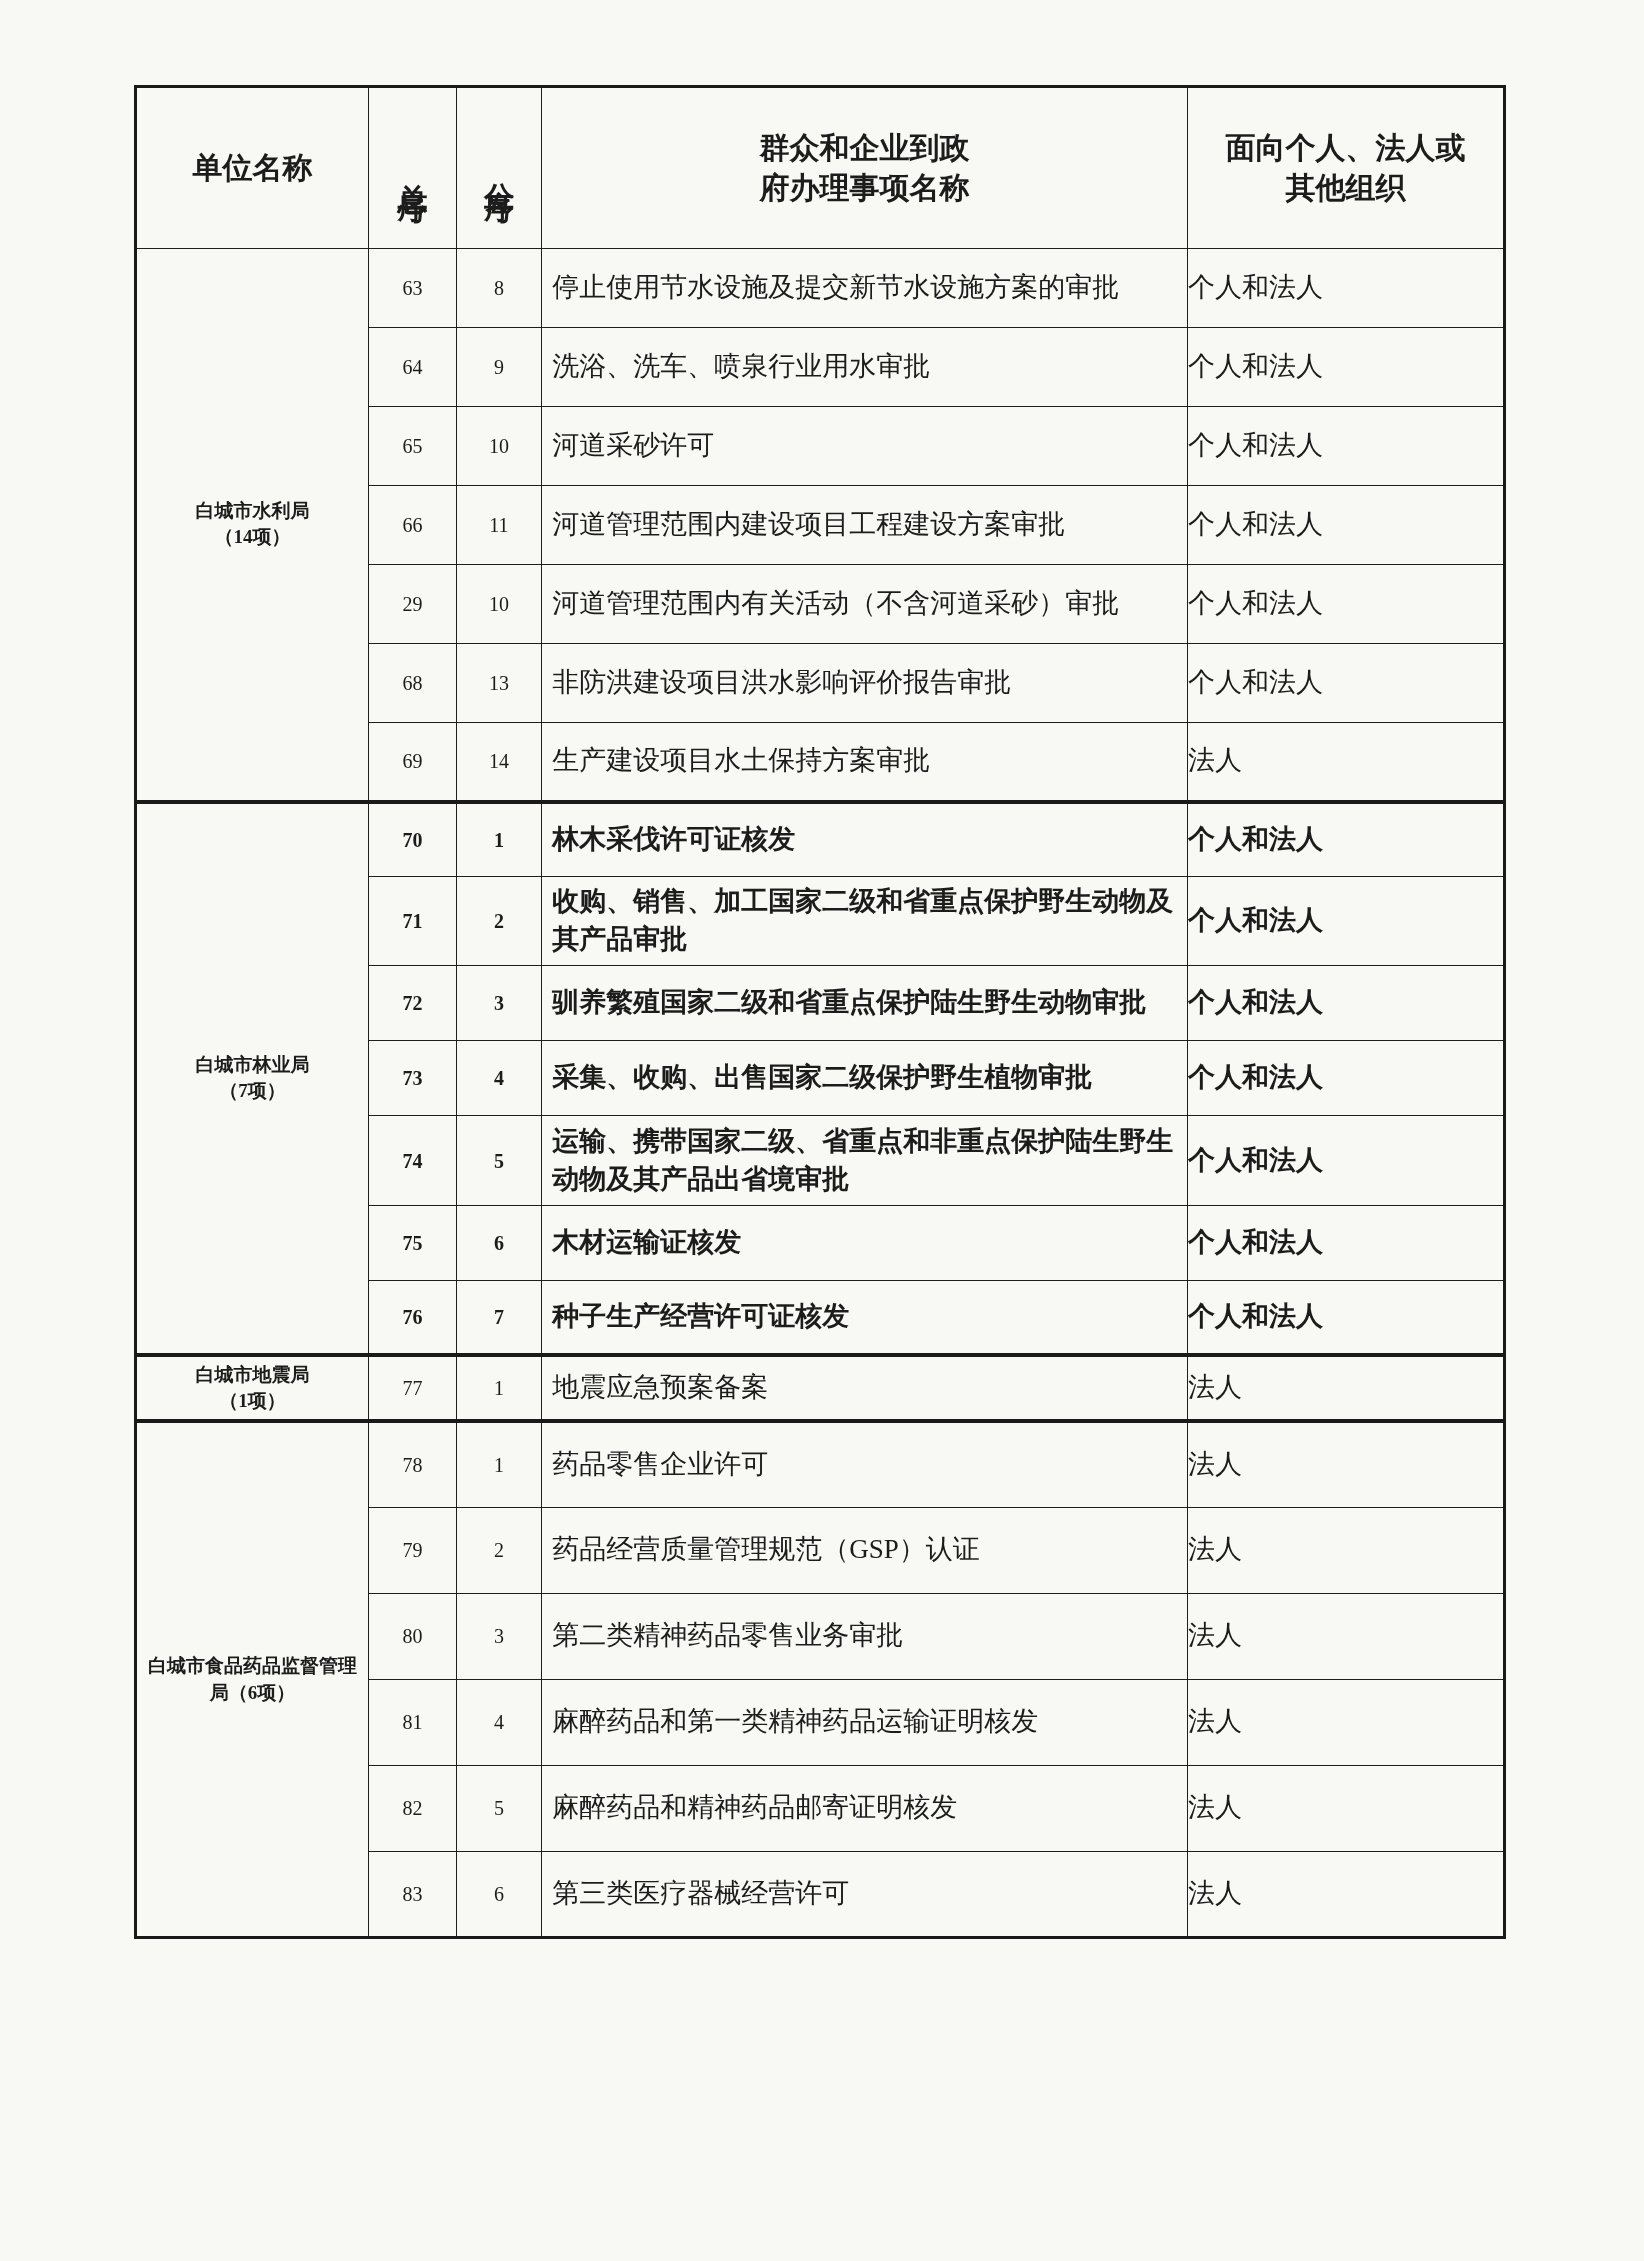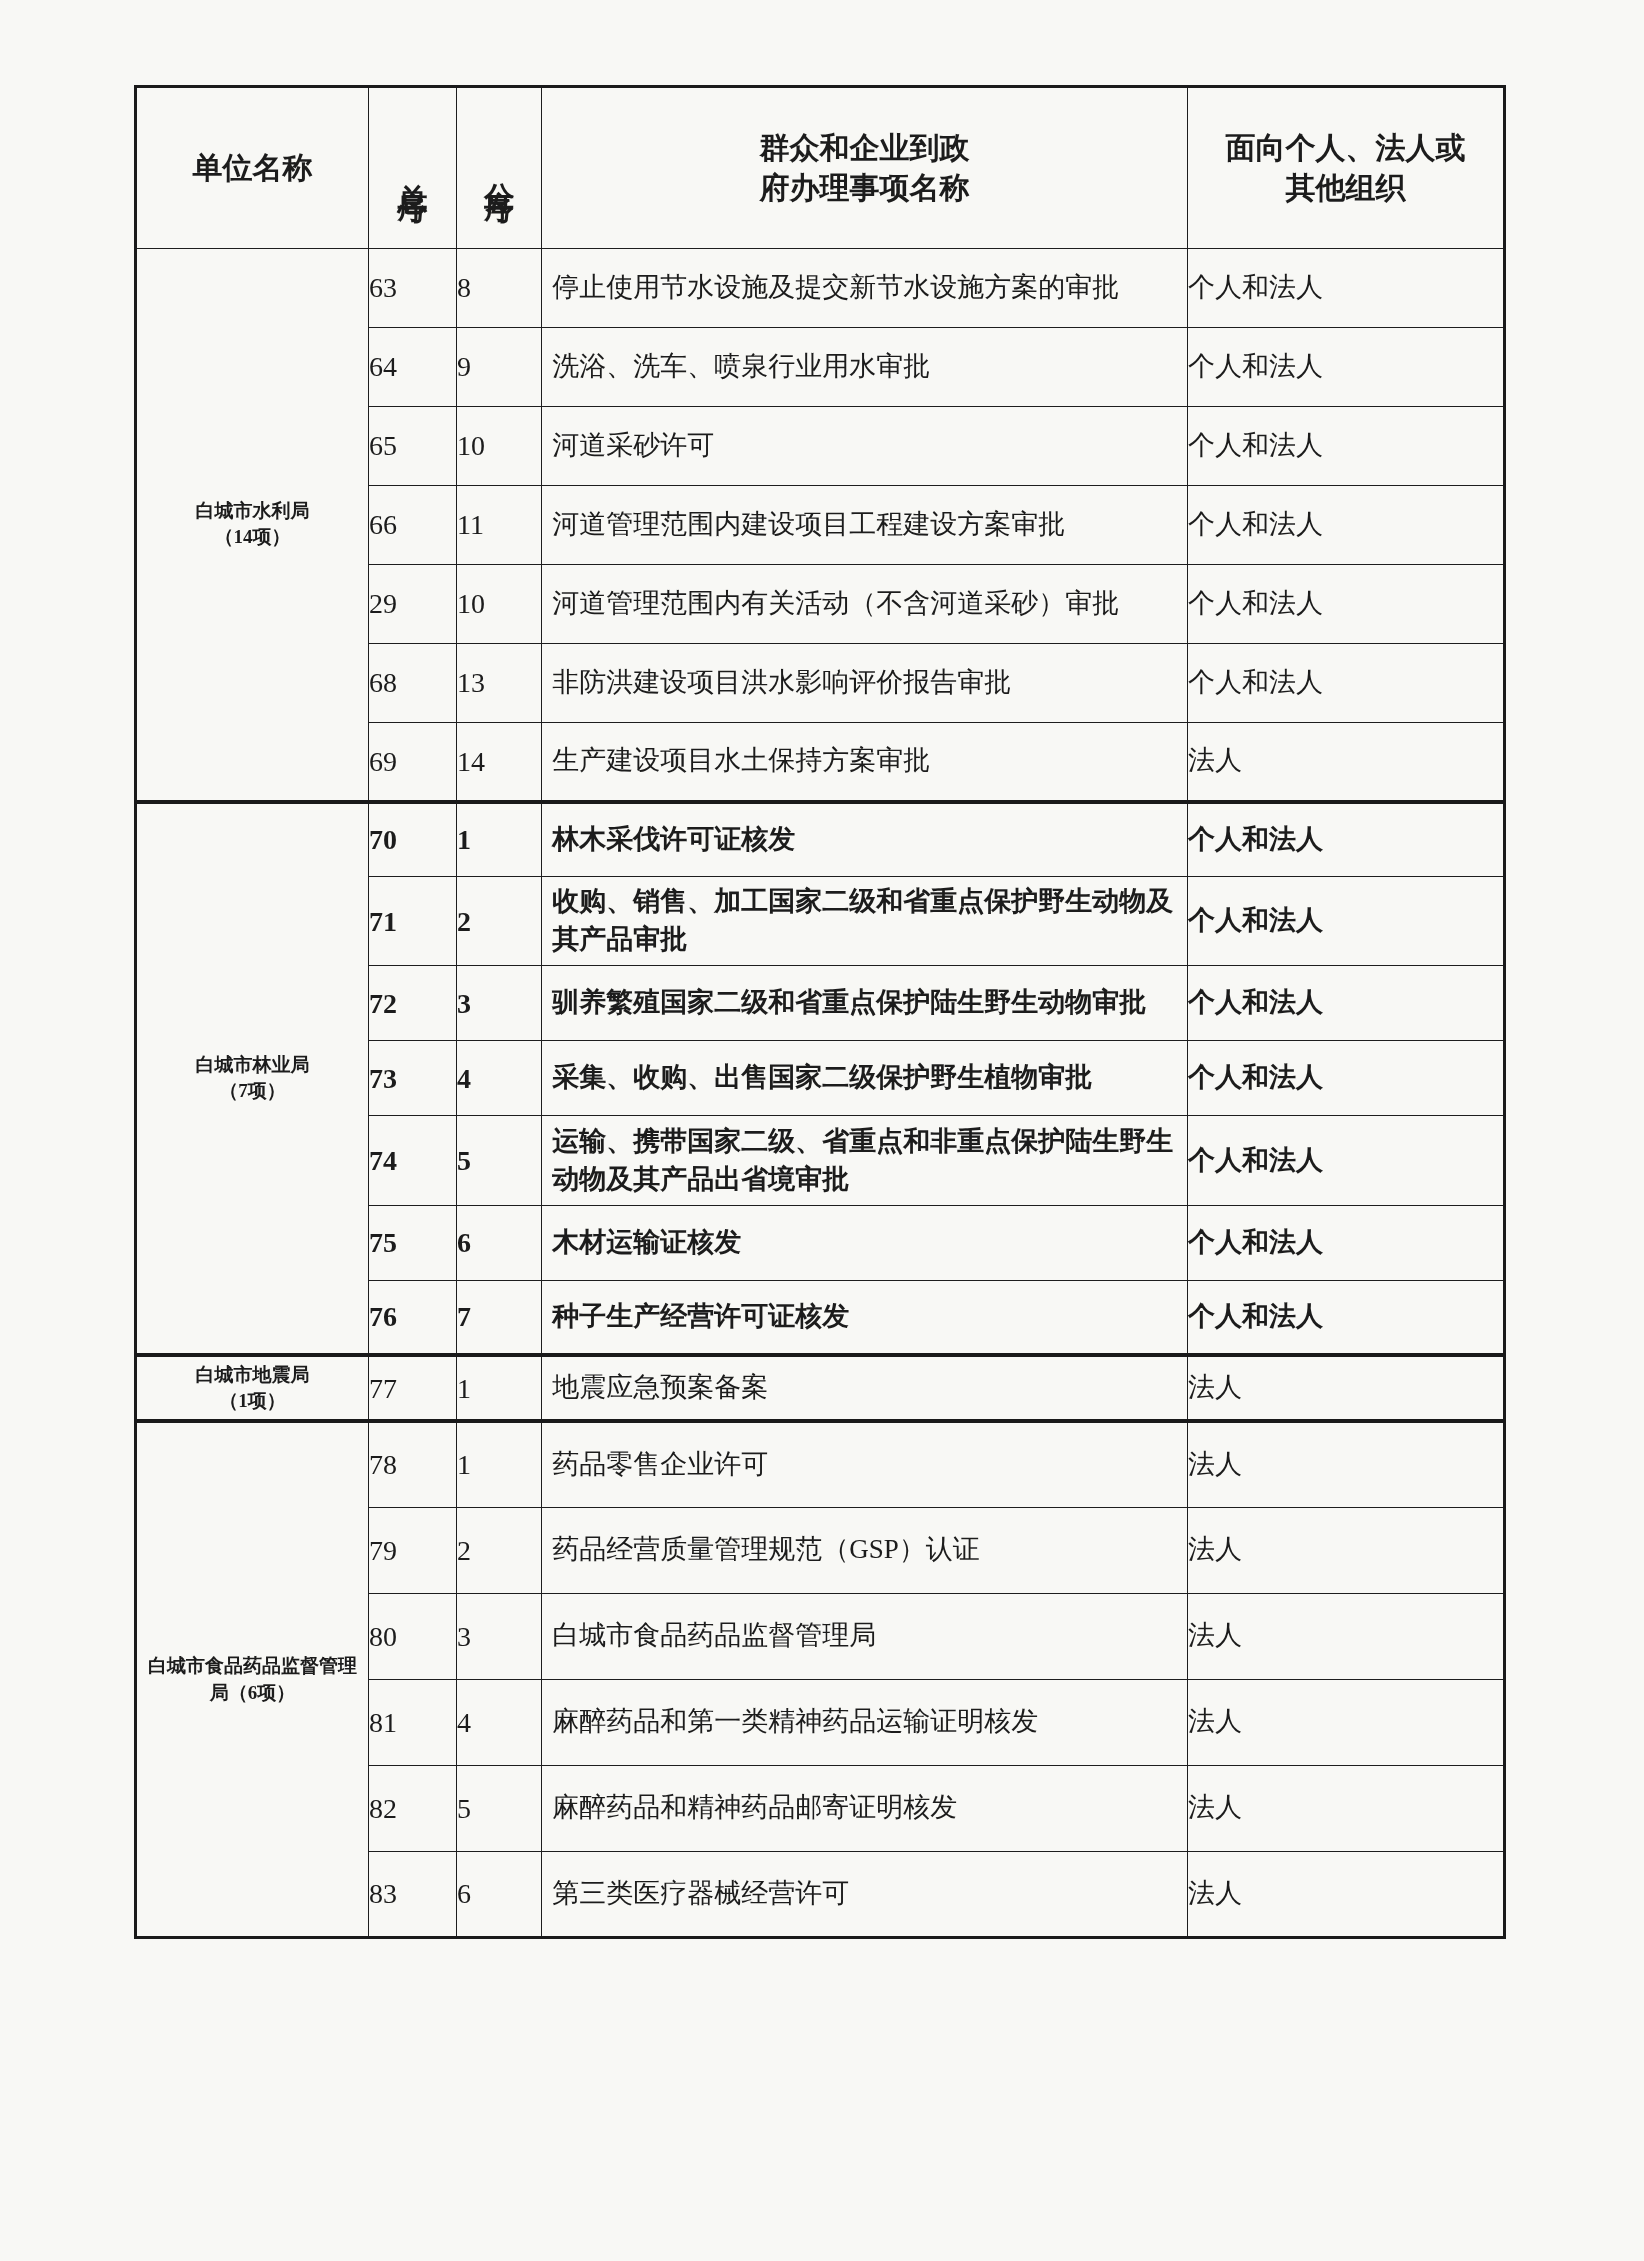--- a/index.html
+++ b/index.html
@@ -48,22 +48,22 @@
   }
   tbody td { font-size: 27px; line-height: 1.4; }
   td.col-unit {
     text-align: center;
     white-space: pre-line;
     font-weight: 600;
     font-size: 19px;
     padding: 3.9px 7.7px;
   }
   td.col-no {
-    text-align: left;
-    font-size: 28px;
+    text-align: center;
+    font-size: 20px;
     font-family: "Liberation Serif", "DejaVu Serif", serif;
   }
   td.col-name {
     text-align: left;
     padding: 6.4px 10.3px;
   }
   td.col-aud { }
   tr.g0 td { height: 79px; }
   tr.g1 td { height: 75px; font-weight: bold; }
   tr.g2 td { height: 66px; }
@@ -209,21 +209,21 @@
         </tr>
         <tr class="g3">
           <td class="col-no">79</td>
           <td class="col-no">2</td>
           <td class="col-name">药品经营质量管理规范（GSP）认证</td>
           <td class="col-aud">法人</td>
         </tr>
         <tr class="g3">
           <td class="col-no">80</td>
           <td class="col-no">3</td>
-          <td class="col-name">白城市食品药品监督管理局</td>
+          <td class="col-name">第二类精神药品零售业务审批</td>
           <td class="col-aud">法人</td>
         </tr>
         <tr class="g3">
           <td class="col-no">81</td>
           <td class="col-no">4</td>
           <td class="col-name">麻醉药品和第一类精神药品运输证明核发</td>
           <td class="col-aud">法人</td>
         </tr>
         <tr class="g3">
           <td class="col-no">82</td>

